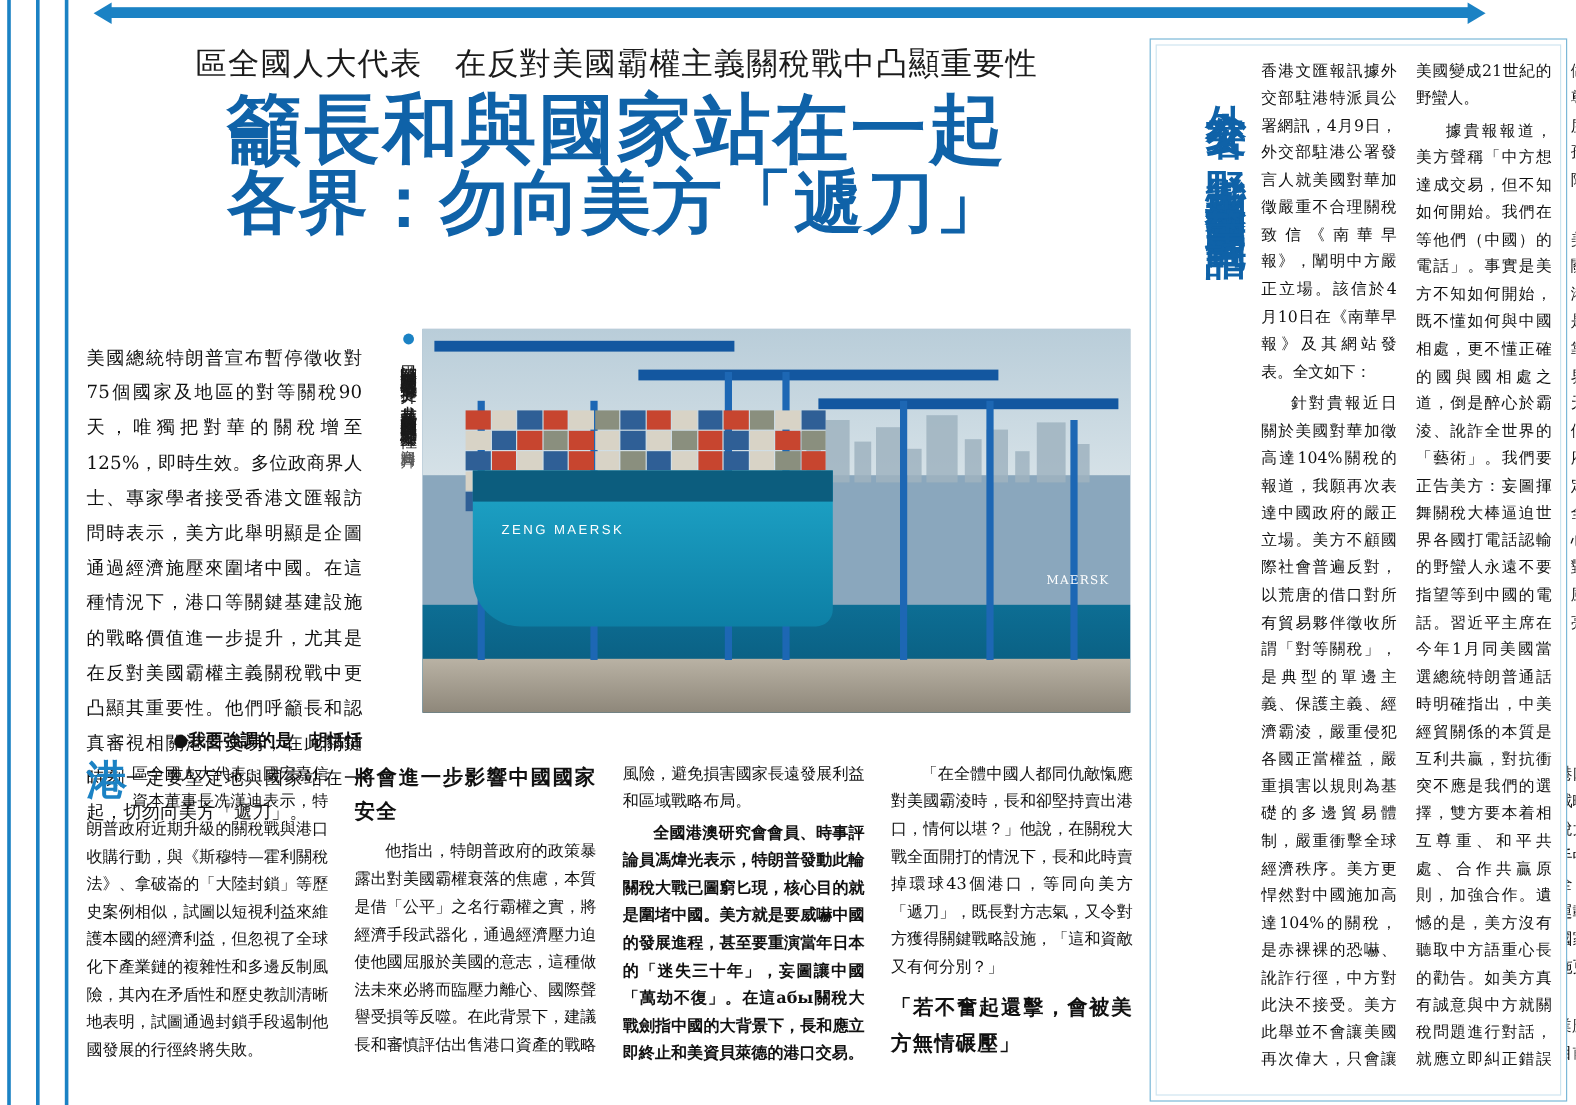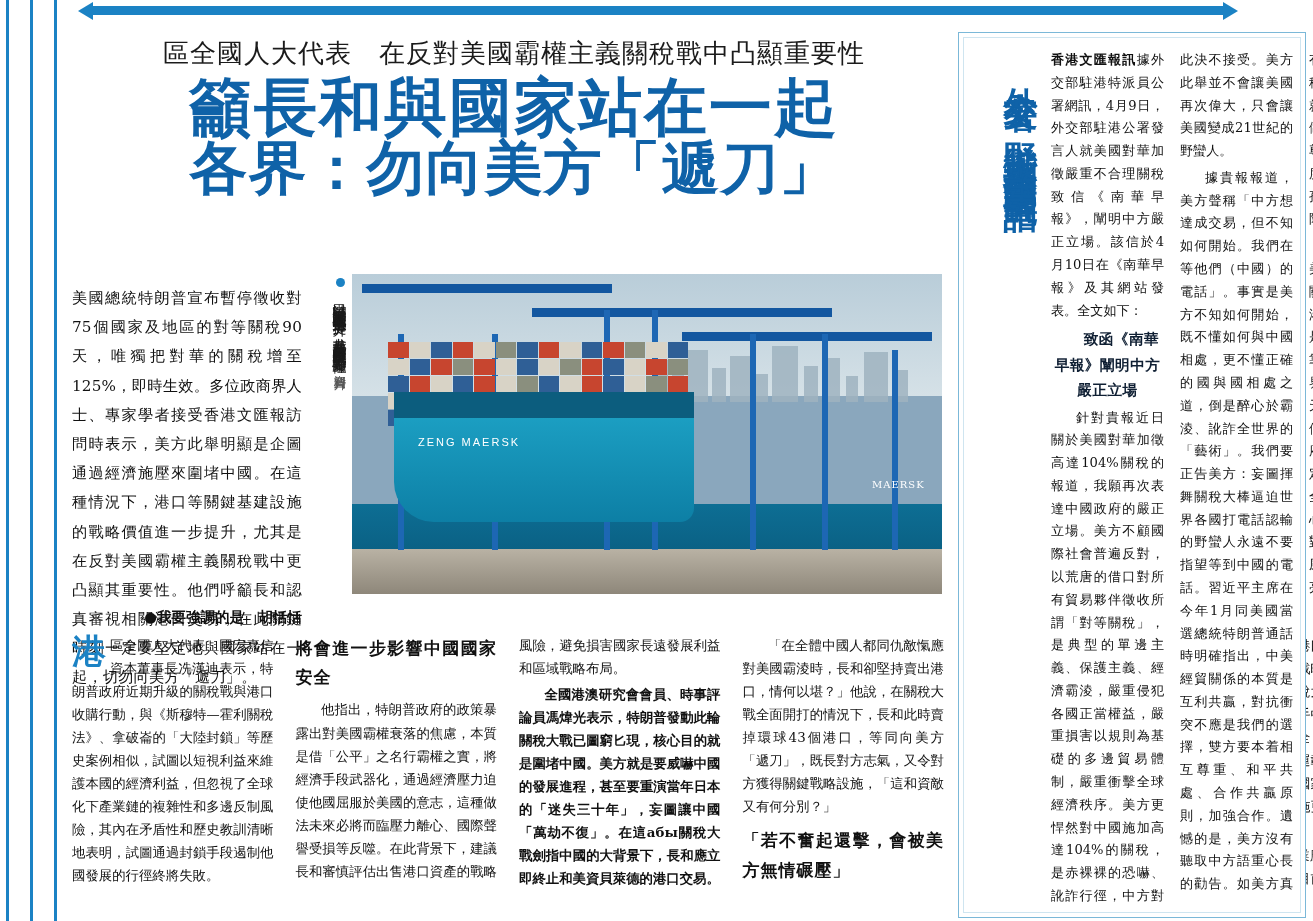--- a/index.html
+++ b/index.html
@@ -230,21 +230,21 @@
     font-size: 13.1px;
     line-height: 1.74;
     text-align: justify;
     color: #111;
     column-count: 2;
     column-gap: 16px;
     column-fill: auto;
   }
   .side-body p { margin: 0 0 4px 0; text-indent: 1.9em; }
   .side-body p.noind { text-indent: 0; }
-  .side-body .src { font-weight: bold; }
+  .side-body .src { font-weight: normal; }
   .side-sub {
     margin: 6px 0 8px 0;
     font-size: 14.6px;
     font-weight: bold;
     text-align: center;
     text-indent: 0;
     letter-spacing: .5px;
     color: #0f1f33;
   }
 </style>
@@ -404,20 +404,19 @@
     <p class="noind">無理恫嚇，我國只能奉陪到底。面對美方霸淩，若不奮起還擊，我國便會被美方無情碾壓。」馮煒光強調，在兩國交鋒時，港人既是中國人的一分子，一定要堅定站在國家一邊，否則不單會鑄成大錯，且後果極其嚴重。</p>
     <p>全國港澳研究會理事、法學教授傅健慈表示，這場關稅戰可能加速全球供應鏈重組，促使更多國家尋求替代市場，而港口作為國際貿易的關鍵節點，其戰略價值將進一步提升。在這輪關稅大戰中，若港口控制權落入美國手中，將會進一步影響中國國家安全，因為美方可能通過復取中國航運載感數據，藉機圍堵中國與其他國家的貿易和運輸情況等，對華實施更嚴重打壓，後果不堪設想。</p>
     <p>他呼籲相關企業應認真審視其港口交易，評估在目前情況下出賣港口的風險和對國家帶來的嚴重影響。</p>
   </div>
 
   <div class="sidebar">
     <div class="sidebar-inner"></div>
     <div class="side-title">外交公署：野蠻人永遠別指望等到中國的電話</div>
     <div class="side-body">
       <p class="noind"><span class="src">香港文匯報訊</span><span>據外交部駐港特派員公署網訊，4月9日，外交部駐港公署發言人就美國對華加徵嚴重不合理關稅致信《南華早報》，闡明中方嚴正立場。該信於4月10日在《南華早報》及其網站發表。全文如下：</span></p>
-      <p class="side-sub">致函《南華早報》闡明中方嚴正立場</p>
       <p>針對貴報近日關於美國對華加徵高達104%關稅的報道，我願再次表達中國政府的嚴正立場。美方不顧國際社會普遍反對，以荒唐的借口對所有貿易夥伴徵收所謂「對等關稅」，是典型的單邊主義、保護主義、經濟霸淩，嚴重侵犯各國正當權益，嚴重損害以規則為基礎的多邊貿易體制，嚴重衝擊全球經濟秩序。美方更悍然對中國施加高達104%的關稅，是赤裸裸的恐嚇、訛詐行徑，中方對此決不接受。美方此舉並不會讓美國再次偉大，只會讓美國變成21世紀的野蠻人。</p>
       <p>據貴報報道，美方聲稱「中方想達成交易，但不知如何開始。我們在等他們（中國）的電話」。事實是美方不知如何開始，既不懂如何與中國相處，更不懂正確的國與國相處之道，倒是醉心於霸淩、訛詐全世界的「藝術」。我們要正告美方：妄圖揮舞關稅大棒逼迫世界各國打電話認輸的野蠻人永遠不要指望等到中國的電話。習近平主席在今年1月同美國當選總統特朗普通話時明確指出，中美經貿關係的本質是互利共贏，對抗衝突不應是我們的選擇，雙方要本着相互尊重、和平共處、合作共贏原則，加強合作。遺憾的是，美方沒有聽取中方語重心長的勸告。如美方真有誠意與中方就關稅問題進行對話，就應立即糾正錯誤做法，拿出平等、尊重、互惠的態度。如果美方一意孤行，中方必將奉陪到底！</p>
       <p>我們注意到，美國加徵的不合理關稅同樣適用於香港。我要強調的是，香港擁有「背靠祖國、聯通世界」的獨特優勢，天不會塌下來。我們堅信，在中央政府和祖國人民的堅定支持下，香港完全有能力、有信心、有底氣妥善應對。東方之珠不懼風雨，終會更加閃亮！</p>
     </div>
   </div>
 
 </div>
 
 </body></html>

